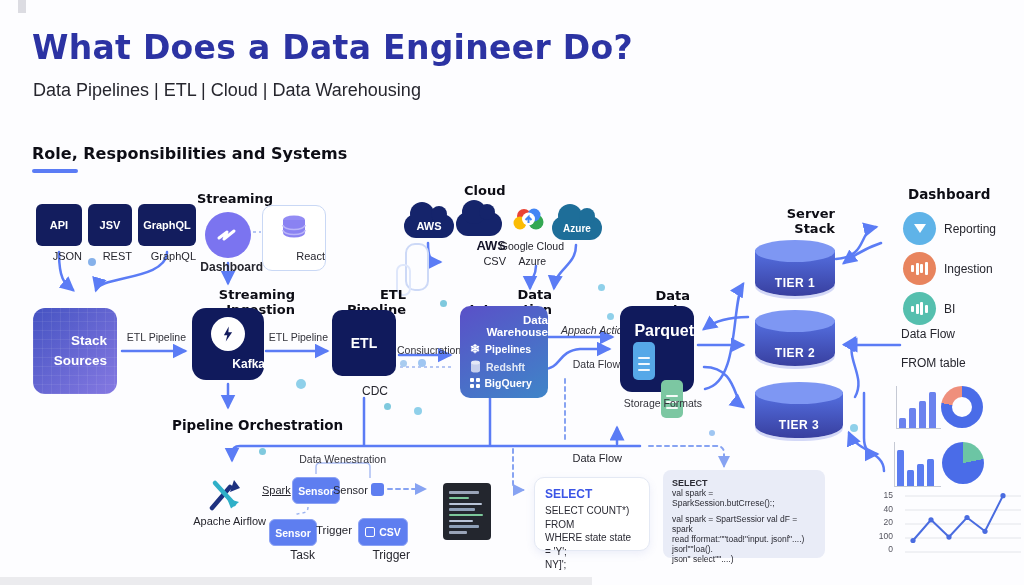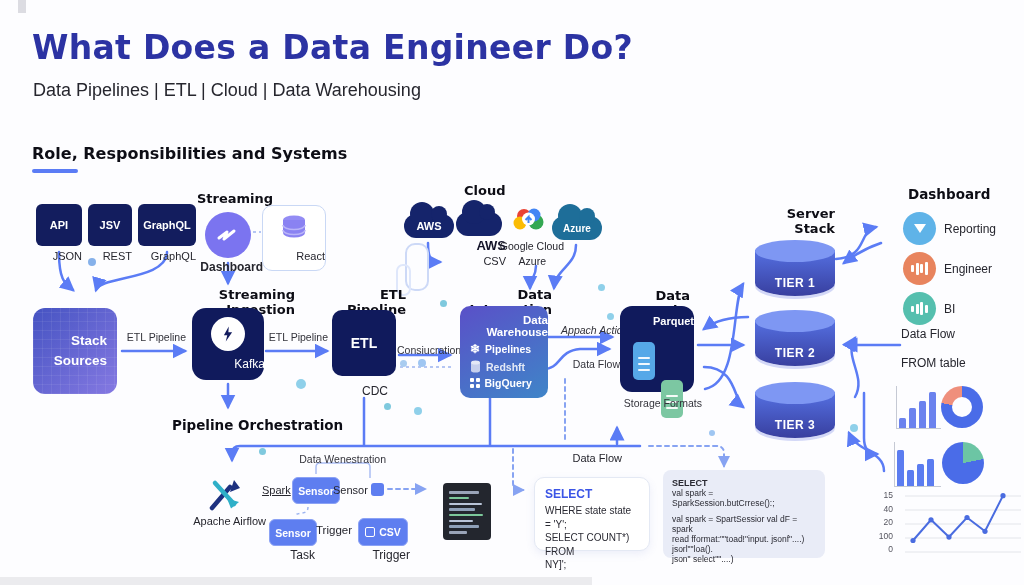--- a/index.html
+++ b/index.html
@@ -180,21 +180,21 @@
   </div>
   <div class="abs lab10 ctr" style="left:124px;top:331px;width:62px;">ETL Pipeline</div>
 
   <div class="abs h13 ctr" style="left:160px;top:287px;width:135px;">Streaming Ingestion</div>
   <div class="abs bignode" style="left:192px;top:308px;width:72px;height:72px;border-radius:14px;">
     <div class="abs" style="left:19px;top:9px;width:34px;height:34px;border-radius:50%;background:#fff;display:flex;align-items:center;justify-content:center;">
       <svg width="18" height="20" viewBox="0 0 24 24">
           <path d="M13,2 L6.5,13.5 L11,13.5 L9,22 L17.5,9.5 L12.5,9.5 Z" fill="#131c5e"></path>
         </svg>
     </div>
-    <div class="abs ctr" style="left:0;top:49px;width:73px;font-weight:400;font-size:12px;">Kafka</div>
+    <div class="abs ctr" style="left:0;top:49px;width:73px;font-weight:700;font-size:12px;">Kafka</div>
   </div>
   <div class="abs lab10 ctr" style="left:266px;top:331px;width:62px;">ETL Pipeline</div>
 
   <div class="abs h13 ctr" style="left:322px;top:287px;width:84px;">ETL Pipeline</div>
   <div class="abs bignode" style="left:332px;top:310px;width:64px;height:66px;border-radius:10px;display:flex;align-items:center;justify-content:center;font-weight:700;font-size:14px;">
       <span>ETL</span>
     </div>
   <div class="abs lab12 ctr" style="left:340px;top:384px;width:48px;">CDC</div>
   <div class="abs lab10 ctr" style="left:397px;top:344px;width:60px;">Consiucration</div>
 
@@ -220,21 +220,21 @@
           <i style="width:4px;height:4px;background:#fff;border-radius:1px;"></i>
         </span>
       <span>BigQuery</span>
     </div>
   </div>
   <div class="abs lab10 ctr" style="left:558px;top:324px;width:64px;font-style:italic;">Appach Actic</div>
   <div class="abs lab10 ctr" style="left:564px;top:358px;width:56px;">Data Flow</div>
 
   <div class="abs h13 ctr" style="left:626px;top:288px;width:64px;">Data Lake</div>
   <div class="abs bignode" style="left:620px;top:306px;width:74px;height:86px;border-radius:12px;">
-    <div class="abs ctr" style="left:0;top:9px;width:74px;font-weight:700;font-size:11px;">Parquet</div>
+    <div class="abs ctr" style="left:0;top:16px;width:74px;font-weight:700;font-size:16px;">Parquet</div>
     <div class="abs file" style="left:13px;top:36px;width:22px;height:38px;background:#56a8e8;">
         <i style="top:15px;"></i>
         <i style="top:21px;"></i>
         <i style="top:27px;"></i>
       </div>
     <div class="abs file" style="left:41px;top:36px;width:22px;height:38px;background:#7cc7a2;">
         <i style="top:15px;"></i>
         <i style="top:21px;"></i>
         <i style="top:27px;"></i>
       </div>
@@ -245,38 +245,38 @@
   <div class="abs" style="left:755px;top:240px;width:80px;height:58px;">
     <div class="cyl-body"></div>
     <div class="cyl-top"></div>
     <div class="cyl-label">TIER 1</div>
   </div>
   <div class="abs" style="left:755px;top:310px;width:80px;height:58px;">
     <div class="cyl-body"></div>
     <div class="cyl-top"></div>
     <div class="cyl-label">TIER 2</div>
   </div>
-  <div class="abs" style="left:755px;top:382px;width:80px;height:58px;">
+  <div class="abs" style="left:755px;top:382px;width:88px;height:58px;">
     <div class="cyl-body"></div>
     <div class="cyl-top"></div>
     <div class="cyl-label">TIER 3</div>
   </div>
 
   <div class="abs h13" style="left:908px;top:186px;font-size:13.5px;">Dashboard</div>
   <div class="abs dash-ic" style="left:903px;top:212px;background:#5fb3e8;">
       <span style="width:0;height:0;border-left:6px solid transparent;border-right:6px solid transparent;border-top:9px solid #fff;"></span>
     </div>
   <div class="abs lab12" style="left:944px;top:222px;">Reporting</div>
   <div class="abs dash-ic" style="left:903px;top:252px;background:#e8845e;">
       <i class="dbar" style="height:7px;"></i>
       <i class="dbar" style="height:12px;"></i>
       <i class="dbar" style="height:9px;"></i>
       <i class="dbar" style="height:13px;"></i>
     </div>
-  <div class="abs lab12" style="left:944px;top:262px;">Engineer</div>
+  <div class="abs lab12" style="left:944px;top:262px;">Ingestion</div>
   <div class="abs dash-ic" style="left:903px;top:292px;background:#55bfae;">
       <i class="dbar" style="height:6px;"></i>
       <i class="dbar" style="height:10px;"></i>
       <i class="dbar" style="height:13px;"></i>
       <i class="dbar" style="height:8px;"></i>
     </div>
   <div class="abs lab12" style="left:944px;top:302px;">BI</div>
   <div class="abs lab12" style="left:901px;top:327px;">Data Flow</div>
   <div class="abs lab12" style="left:901px;top:356px;">FROM table</div>
 
@@ -316,22 +316,22 @@
     <div class="codebar" style="width:34px;background:#7cc79a;"></div>
     <div class="codebar" style="width:24px;background:#b9c4d8;"></div>
     <div class="codebar" style="width:30px;background:#8fa0b8;"></div>
     <div class="codebar" style="width:18px;background:#9aa4b8;"></div>
   </div>
 
   <div class="abs lab11 ctr" style="left:558px;top:452px;width:64px;">Data Flow</div>
 
   <div class="abs sqlcard" style="left:534px;top:477px;width:116px;height:74px;box-sizing:border-box;">
     <div style="color:#3b55e6;font-weight:700;font-size:12px;margin-bottom:3px;">SELECT</div>
+    <div style="font-size:10px;color:#2a2a33;line-height:1.35;">SELECT COUNT*) FROM</div>
     <div style="font-size:10px;color:#2a2a33;line-height:1.35;">WHERE state state = 'Y';</div>
-    <div style="font-size:10px;color:#2a2a33;line-height:1.35;">SELECT COUNT*) FROM</div>
     <div style="font-size:10px;color:#2a2a33;line-height:1.35;">NY]';</div>
   </div>
 
   <div class="abs sparkcard" style="left:663px;top:470px;width:162px;height:88px;box-sizing:border-box;">
     <div style="font-size:9px;color:#2a2a33;font-weight:700;">SELECT</div>
     <div style="font-size:8.5px;color:#2a2a33;">val spark = SparkSession.butCrrese():;</div>
     <div style="font-size:8.5px;color:#2a2a33;margin-top:6px;">val spark = SpartSessior val dF = spark</div>
     <div style="font-size:8.5px;color:#2a2a33;">read fformat:""toad!"input. jsonf"....)</div>
     <div style="font-size:8.5px;color:#2a2a33;">jsorl""loa().</div>
     <div style="font-size:8.5px;color:#2a2a33;">json" select""....)</div>

